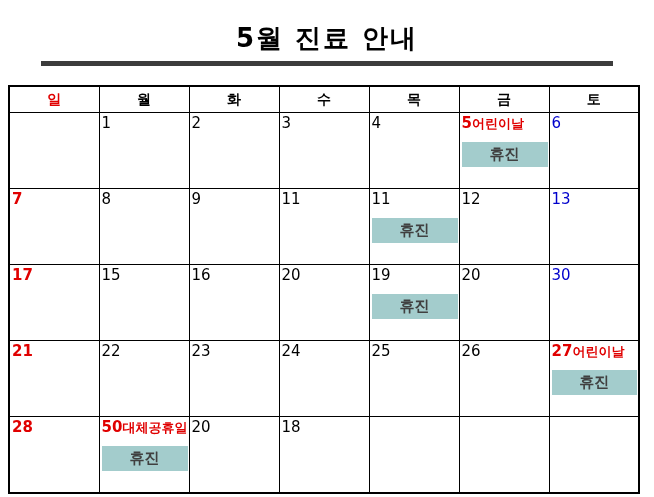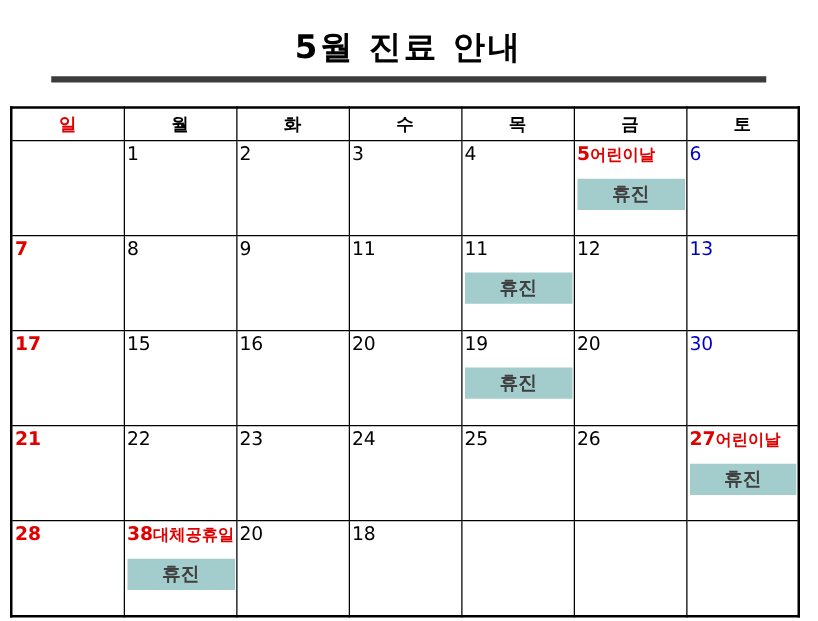--- a/index.html
+++ b/index.html
@@ -193,21 +193,21 @@
           <td>
             <div class="date-line"><span class="date-num c-red">27</span><span class="holiday-name c-red">어린이날</span></div>
             <div class="closed-badge">휴진</div>
           </td>
         </tr>
         <tr>
           <td>
             <div class="date-line"><span class="date-num c-red">28</span></div>
           </td>
           <td>
-            <div class="date-line"><span class="date-num c-red">38</span><span class="holiday-name c-red">대체공휴일</span></div>
+            <div class="date-line"><span class="date-num c-red">50</span><span class="holiday-name c-red">대체공휴일</span></div>
             <div class="closed-badge">휴진</div>
           </td>
           <td>
             <div class="date-line"><span class="date-num c-black">20</span></div>
           </td>
           <td>
             <div class="date-line"><span class="date-num c-black">18</span></div>
           </td>
           <td></td>
           <td></td>

